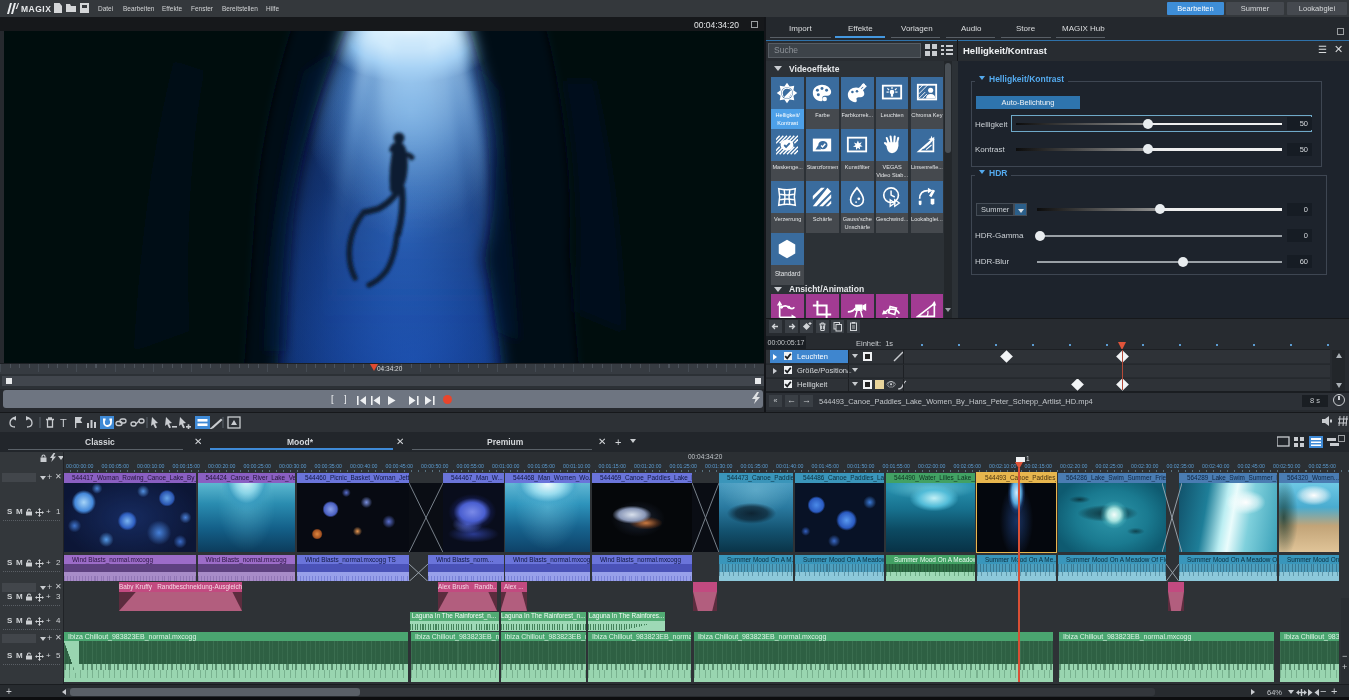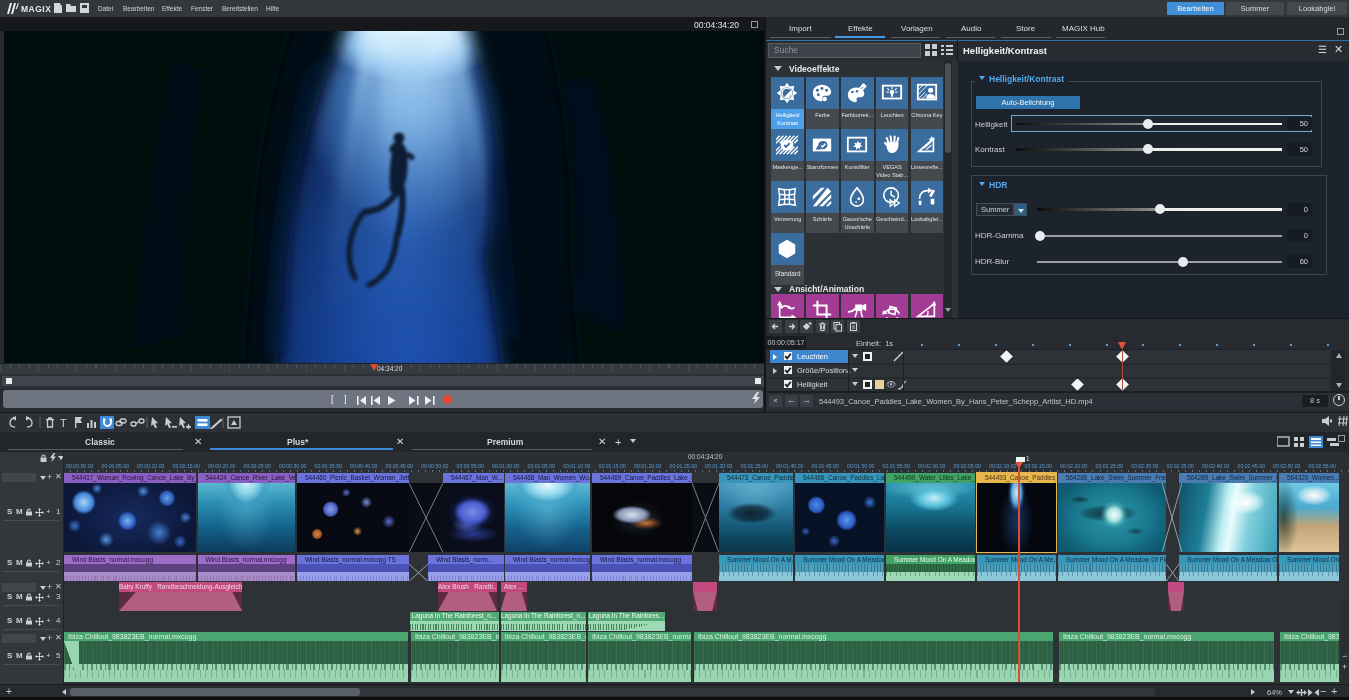--- a/index.html
+++ b/index.html
@@ -423,21 +423,21 @@
 <div class="ab" style="left:1011px;top:115px;width:301px;height:17px;border:1px solid #6fa9c8;background:#20262f"></div>
 <div class="ab" style="left:1016px;top:122.5px;width:266px;height:2.5px;background:linear-gradient(90deg,#0c0c0c,#909090 49%,#ececec 50%,#f2f2f2)"></div>
 <div class="ab" style="left:1143px;top:118.5px;width:10px;height:10px;border-radius:50%;background:#e8ecef"></div>
 <div class="ab" style="left:1287px;top:117px;width:25px;height:13px;background:#161c24;color:#d6dade;font-size:7.5px;text-align:right;line-height:13px;padding-right:4px">50</div>
 <div class="ab" style="left:975px;top:145px;color:#ccd1d6;font-size:8px">Kontrast</div>
 <div class="ab" style="left:1016px;top:148px;width:266px;height:2.5px;background:linear-gradient(90deg,#0c0c0c,#909090 49%,#ececec 50%,#f2f2f2)"></div>
 <div class="ab" style="left:1143px;top:144px;width:10px;height:10px;border-radius:50%;background:#e8ecef"></div>
 <div class="ab" style="left:1287px;top:142.5px;width:25px;height:13px;background:#161c24;color:#d6dade;font-size:7.5px;text-align:right;line-height:13px;padding-right:4px">50</div>
 
 <div class="ab" style="left:971px;top:175px;width:356px;height:100px;border:1px solid #3e4652"></div>
-<div class="ab" style="left:975px;top:180px;background:#1d232c;padding:0 4px;color:#54aaee;font-size:8.5px;font-weight:bold"><span style="display:inline-block;width:0;height:0;border-left:3.5px solid transparent;border-right:3.5px solid transparent;border-top:4.5px solid #54aaee;margin-right:4px;vertical-align:2px"></span>HDR</div>
+<div class="ab" style="left:975px;top:168px;background:#1d232c;padding:0 4px;color:#54aaee;font-size:8.5px;font-weight:bold"><span style="display:inline-block;width:0;height:0;border-left:3.5px solid transparent;border-right:3.5px solid transparent;border-top:4.5px solid #54aaee;margin-right:4px;vertical-align:2px"></span>HDR</div>
 <div class="ab" style="left:976px;top:203px;width:38px;height:13px;background:#232a33;border:1px solid #444c56;color:#ccd1d6;font-size:7.5px;line-height:12px;padding-left:4px">Summer</div>
 <div class="ab" style="left:1014px;top:203px;width:13px;height:13px;background:#2b5f8a;border:1px solid #444c56">
     <span style="display:block;margin:5px auto 0;width:0;height:0;border-left:3px solid transparent;border-right:3px solid transparent;border-top:4px solid #dce0e4"></span>
   </div>
 <div class="ab" style="left:1037px;top:208px;width:245px;height:2.5px;background:linear-gradient(90deg,#0c0c0c,#909090 49%,#ececec 50%,#f2f2f2)"></div>
 <div class="ab" style="left:1155px;top:204px;width:10px;height:10px;border-radius:50%;background:#e8ecef"></div>
 <div class="ab" style="left:1287px;top:202.5px;width:25px;height:13px;background:#161c24;color:#d6dade;font-size:7.5px;text-align:right;line-height:13px;padding-right:4px">0</div>
 <div class="ab" style="left:975px;top:231px;color:#ccd1d6;font-size:8px">HDR-Gamma</div>
 <div class="ab" style="left:1037px;top:234.5px;width:245px;height:2px;background:#9aa0a6"></div>
 <div class="ab" style="left:1035px;top:230.5px;width:10px;height:10px;border-radius:50%;background:#e8ecef"></div>
@@ -621,21 +621,21 @@
   </svg>
 <svg class="ab" style="left:1338px;top:416px" width="10" height="10" viewBox="0 0 10 10" fill="none" stroke="#c9ccd0" stroke-width="1">
     <path d="M2,0 L1,10 M6,0 L5,10 M9,0 L8,10 M0,3 h10 M0,7 h9"></path>
   </svg>
 
 <div class="ab" style="left:0;top:432px;width:1349px;height:20px;background:#22262b"></div>
 <div class="ab" style="left:0;top:432px;width:1349px;height:20px;font-size:8.5px;color:#d4d7da">
  <span style="position:absolute;left:85px;top:5px;font-weight:bold">Classic</span>
  <span style="position:absolute;left:194px;top:4px;font-size:10px">✕</span>
  <span style="position:absolute;left:8px;top:17px;width:175px;border-bottom:1px solid #5a6168"></span>
- <span style="position:absolute;left:287px;top:5px;font-weight:bold">Plus*</span>
+ <span style="position:absolute;left:287px;top:5px;font-weight:bold">Mood*</span>
  <span style="position:absolute;left:396px;top:4px;font-size:10px">✕</span>
  <span style="position:absolute;left:210px;top:16px;width:183px;border-bottom:2px solid #3f8ad6"></span>
  <span style="position:absolute;left:487px;top:5px;font-weight:bold">Premium</span>
  <span style="position:absolute;left:598px;top:4px;font-size:10px">✕</span>
  <span style="position:absolute;left:412px;top:17px;width:180px;border-bottom:1px solid #5a6168"></span>
  <span style="position:absolute;left:615px;top:4px;font-size:11px">+</span>
  <span style="position:absolute;left:630px;top:7px;width:0;height:0;border-left:3.5px solid transparent;border-right:3.5px solid transparent;border-top:4.5px solid #c9ccd0"></span>
 
  <svg style="position:absolute;left:1277px;top:4px" width="66" height="12" viewBox="0 0 66 12" fill="#c9ccd0">
   <rect x="0" y="1" width="12" height="9" fill="none" stroke="#c9ccd0" stroke-width="1.3"></rect>

